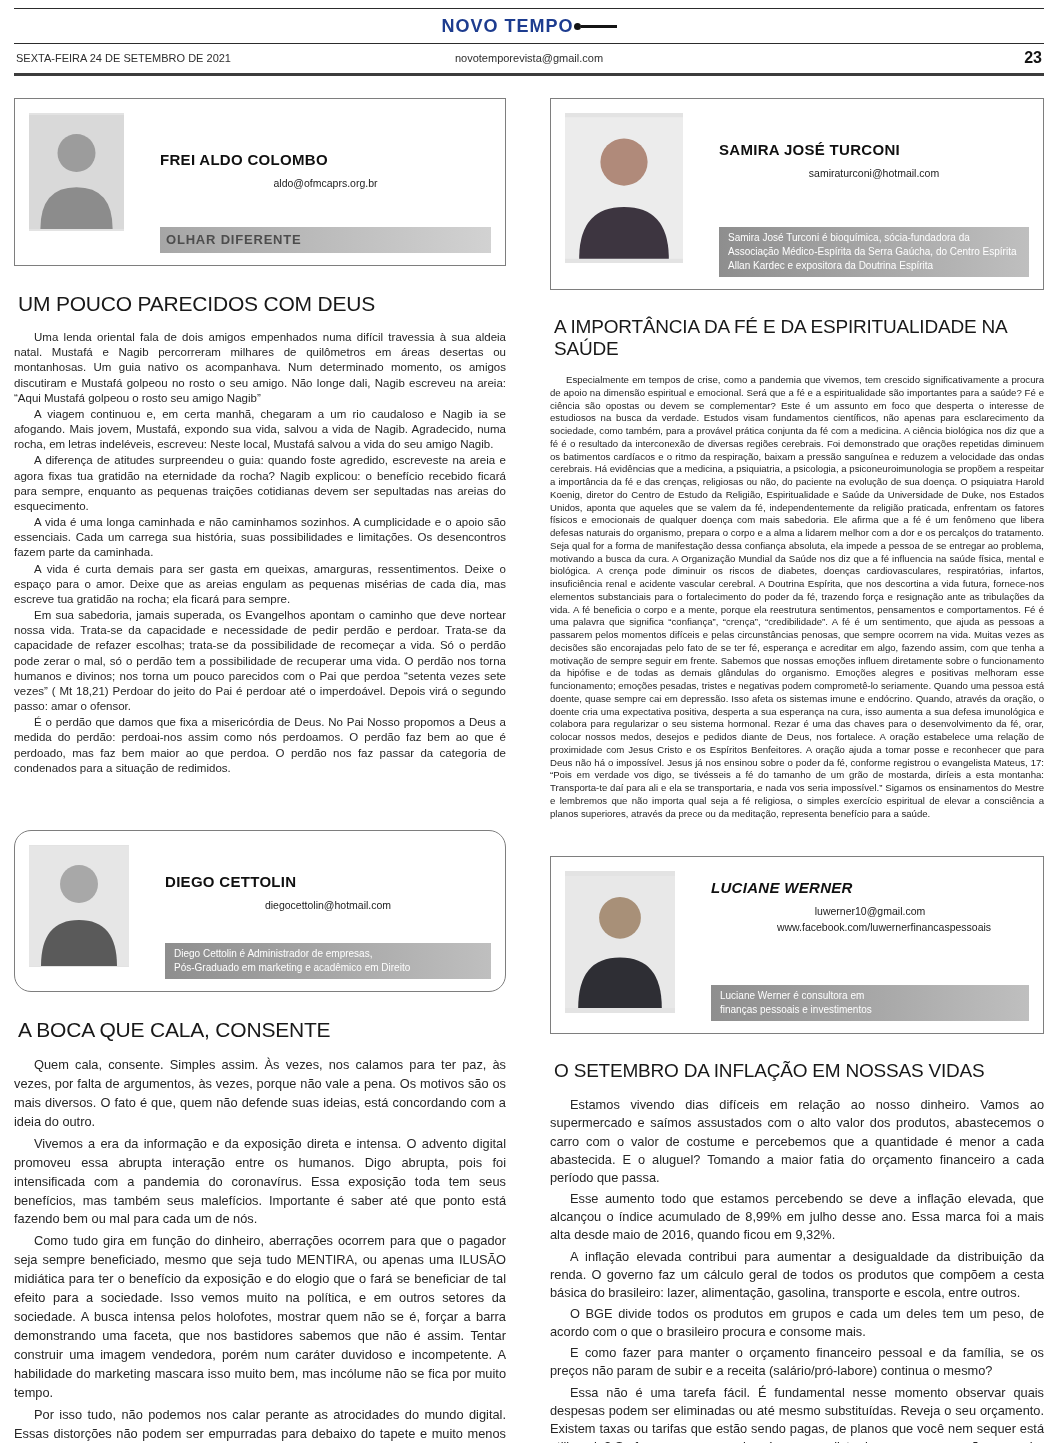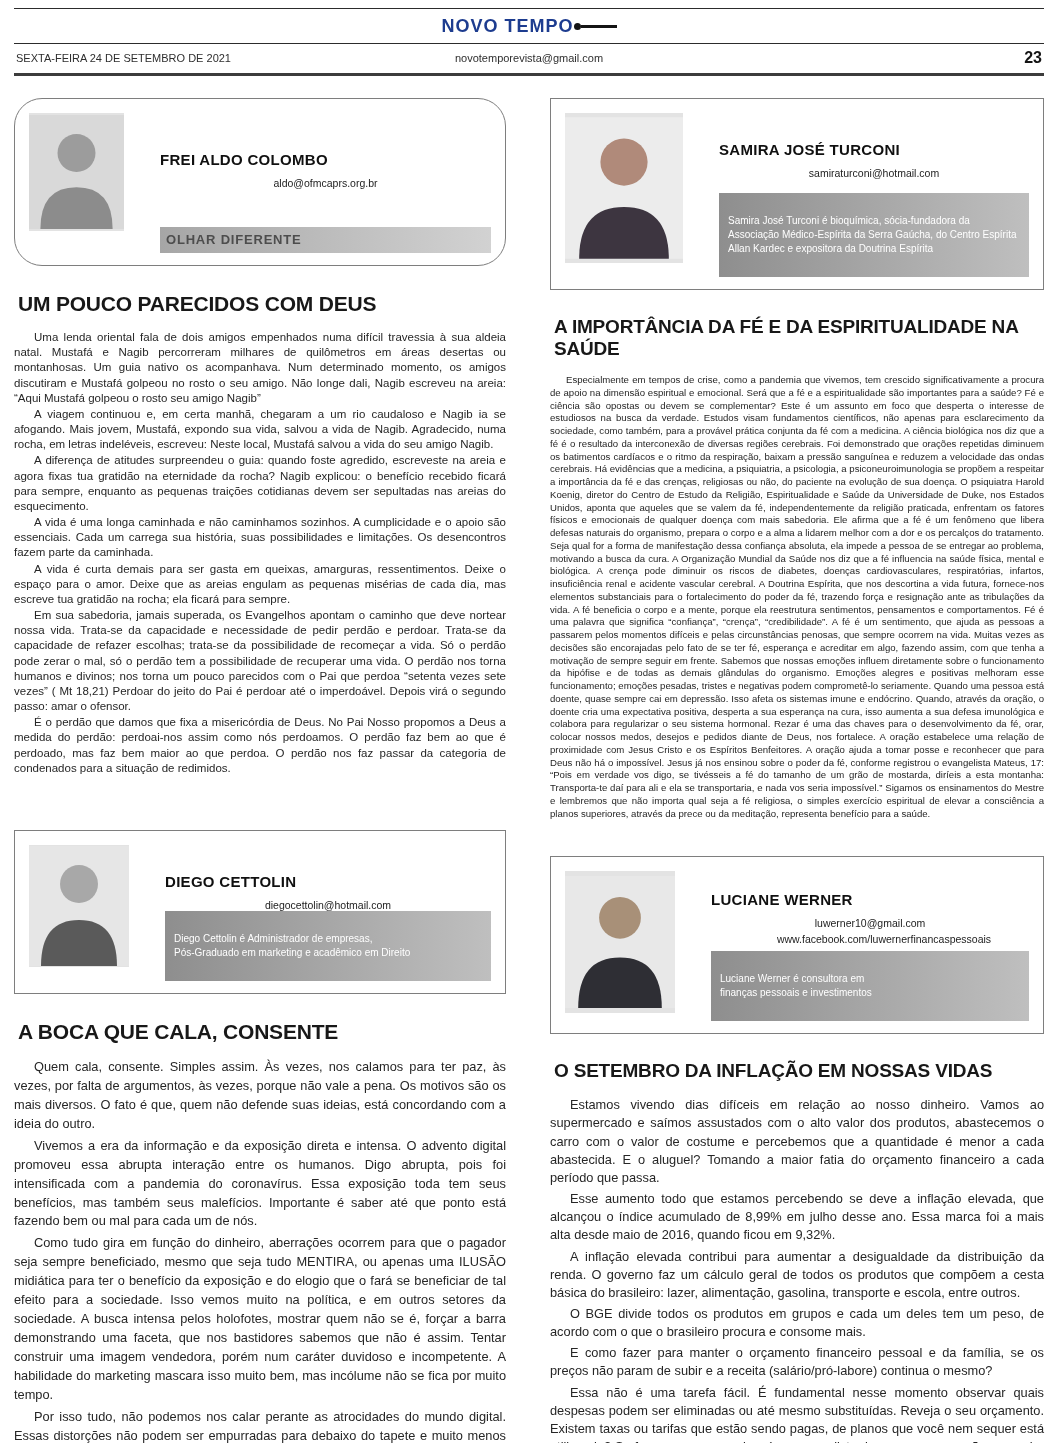--- a/index.html
+++ b/index.html
@@ -28,36 +28,36 @@
   
   .author-card { border:1px solid #7e7e7e; padding:14px 14px 12px; display:flex; gap:36px; background:#fff; }
   .photo { flex:0 0 auto; background:#e3e3e3; overflow:hidden; }
   .photo svg { display:block; width:100%; height:100%; }
   .card-right { flex:1 1 auto; display:flex; flex-direction:column; min-width:0; }
   .author-name { font-size:15px; font-weight:bold; letter-spacing:.3px; color:#101010; }
   .contact { font-size:10.5px; color:#222; margin-top:9px;text-align:center; }
   .contact + .contact { margin-top:4px;margin-left:28px; }
   .graybar {
     margin-top:auto; background:linear-gradient(90deg,#8e8e8e,#bfbfbf);
-    color:#ffffff; font-size:10px; line-height:1.4; padding:21px 9px; white-space:pre-line;
+    color:#ffffff; font-size:10px; line-height:1.4; padding:4px 9px; white-space:pre-line;
   }
   .graybar.tagline {
     background:linear-gradient(90deg,#a6a6a6,#d2d2d2); color:#4d4d4d;
     text-align:left; font-size:13px; font-weight:bold; letter-spacing:.8px;
     padding:4px 6px; white-space:normal;
   }
 
   
-  .card-a1 { min-height:168px;border-radius:28px; } .card-a1 .photo { width:95px;  height:118px; } .card-a1 .author-name { margin-top:38px; }
+  .card-a1 { min-height:168px; } .card-a1 .photo { width:95px;  height:118px; } .card-a1 .author-name { margin-top:38px; }
   .card-a2 { min-height:192px; } .card-a2 .photo { width:118px; height:150px; } .card-a2 .author-name { margin-top:28px; }
-  .card-a3 { min-height:162px; } .card-a3 .photo { width:100px; height:122px; } .card-a3 .author-name { margin-top:28px; }
-  .card-a4 { min-height:178px; } .card-a4 .photo { width:110px; height:142px; } .card-a4 .author-name { margin-top:20px; }
-
-  
-  .headline { font-weight:bold; color:#181818; letter-spacing:-.2px; margin:26px 0 14px 4px; }
+  .card-a3 { min-height:162px;border-radius:17px; } .card-a3 .photo { width:100px; height:122px; } .card-a3 .author-name { margin-top:28px; }
+  .card-a4 { min-height:178px; } .card-a4 .photo { width:110px; height:142px; } .card-a4 .author-name { margin-top:8px;font-style:italic; }
+
+  
+  .headline { font-weight:normal; color:#181818; letter-spacing:-.2px; margin:26px 0 14px 4px; }
   .headline.h-large  { font-size:21px; }
   .headline.h-medium { font-size:19px; }
   .body p { text-align:justify; text-indent:20px; color:#262626; }
   .body-a1 p { font-size:11.5px; line-height:1.32; margin-bottom:1px; }
   .body-a2 p { font-size:9.6px;  line-height:1.33; text-indent:16px; }
   .body-a3 p { font-size:12.8px; line-height:1.48; margin-bottom:3px; }
   .body-a4 p { font-size:12.8px; line-height:1.42; margin-bottom:3px; }
 
   .section-gap-left  { margin-top:54px; }
   .section-gap-right { margin-top:36px; }

